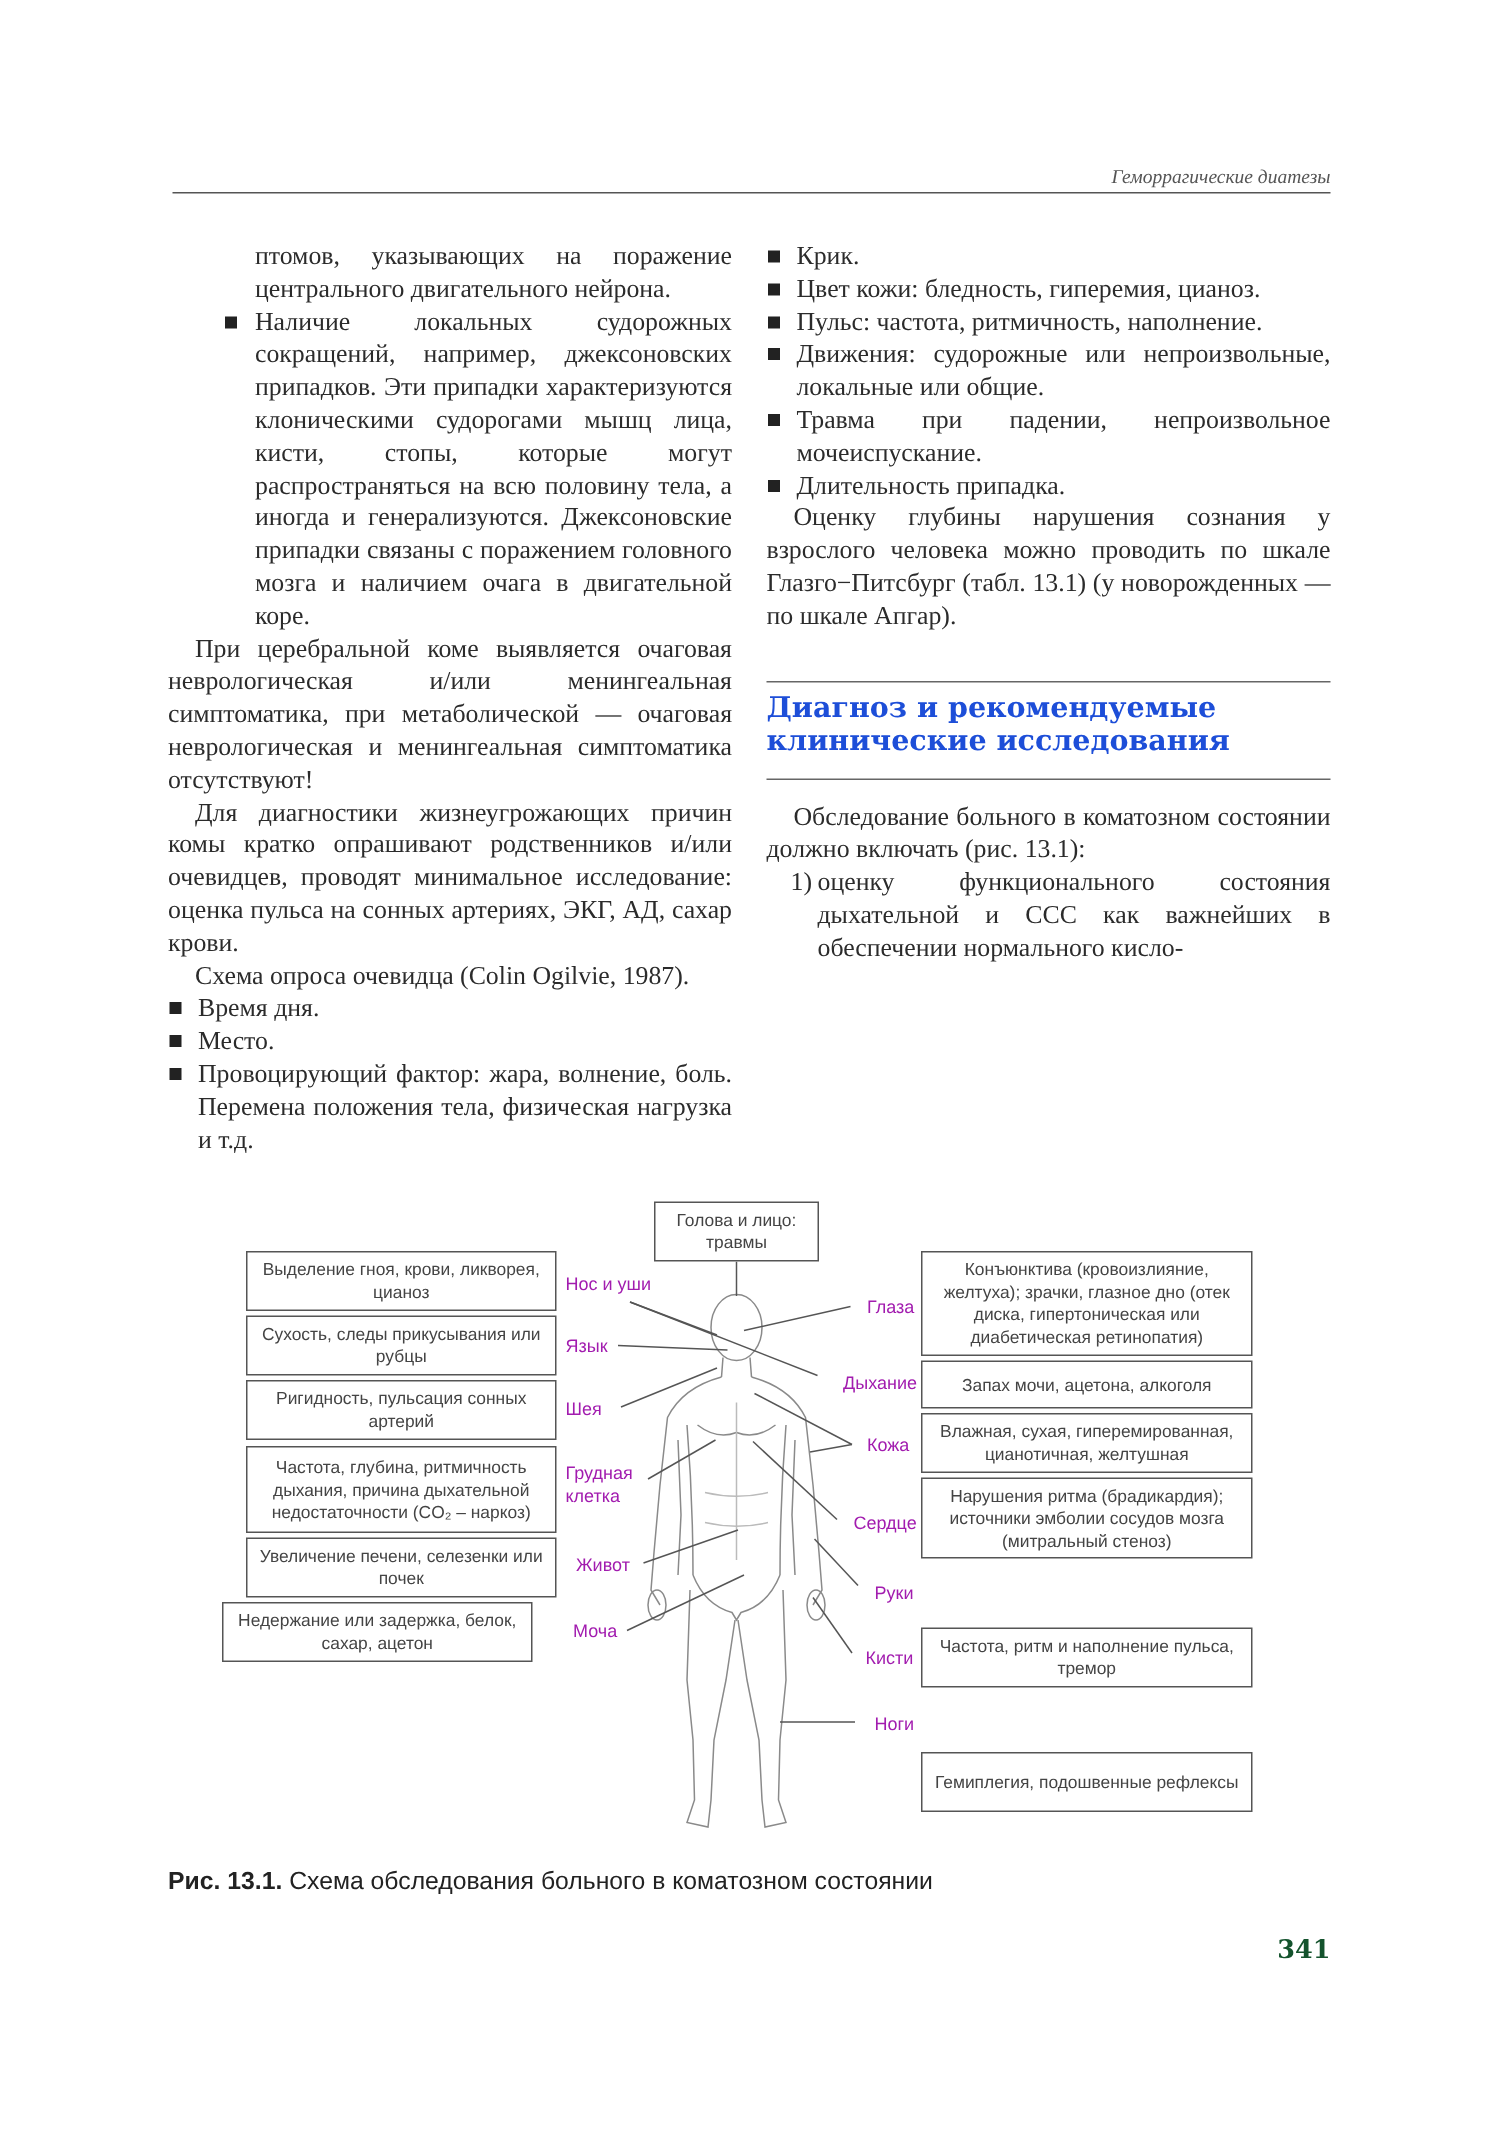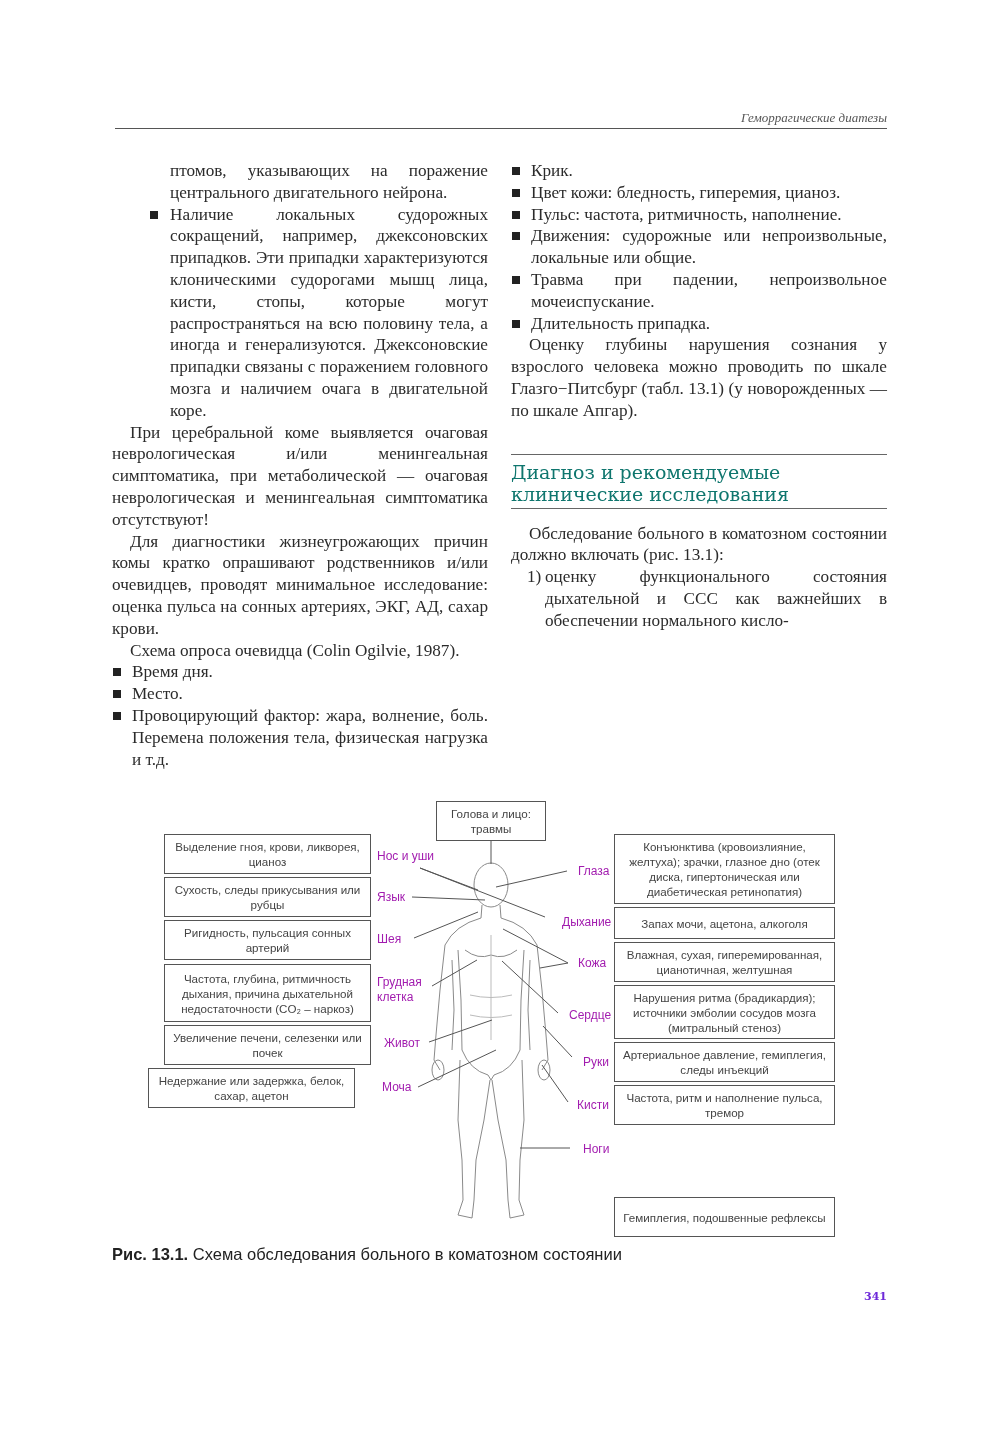--- a/index.html
+++ b/index.html
@@ -17,30 +17,30 @@
   .p.cont { padding-left: 58px; }
   .bullet { position: relative; padding-left: 20px; margin: 0; text-align: justify; }
   .bullet.deep { padding-left: 58px; }
   .bullet .mark { position: absolute; top: 7px; width: 8px; height: 8px; background: #222; }
   .bullet.deep .mark { left: 38px; }
   .bullet .mark { left: 1px; }
   .num { position: relative; padding-left: 34px; margin: 0; text-align: justify; }
   .num .n { position: absolute; left: 16px; top: 0; }
 
   .section-rule { border-top: 1.5px solid #666; margin: 32px 0 6px 0; }
-  .section-title { font-family: "DejaVu Serif", serif; font-weight: normal; font-size: 19px; line-height: 22px; color: #0f766e; margin: 0 0 3px 0; }
+  .section-title { font-family: "DejaVu Serif", serif; font-weight: bold; font-size: 19px; line-height: 22px; color: #1d4ed8; margin: 0 0 14px 0; }
   .section-rule-bottom { border-top: 1.5px solid #666; margin: 0 0 14px 0; }
 
   
   .diagram { position: absolute; left: 0; top: 0; width: 1000px; height: 1429px; pointer-events: none; }
   .box { position: absolute; border: 1.3px solid #555; background: #fff; font-family: "Liberation Sans", sans-serif; font-size: 11.6px; line-height: 15px; color: #444; text-align: center; display: flex; align-items: center; justify-content: center; box-sizing: border-box; padding: 0 4px; }
   .label { position: absolute; font-family: "Liberation Sans", sans-serif; font-size: 12px; line-height: 15px; color: #a21caf; }
   .caption { position: absolute; left: 112px; top: 1245px; font-family: "Liberation Sans", sans-serif; font-size: 16.5px; color: #222; }
   .caption b { font-weight: bold; }
-  .page-num { position: absolute; right: 113px; top: 1290px; font-family: "DejaVu Serif", serif; font-weight: bold; font-size: 11px; color: #6d28d9; }
+  .page-num { position: absolute; right: 113px; top: 1290px; font-family: "DejaVu Serif", serif; font-weight: bold; font-size: 17px; color: #14532d; }
   svg.overlay { position: absolute; left: 0; top: 0; }
 </style>
 </head>
 <body>
 
 <div class="running-head">
   <span>Геморрагические диатезы</span>
 </div>
 
 <div class="col col-left">
@@ -145,23 +145,22 @@
   <div class="label" style="left:377px; top:890px;">Язык</div>
   <div class="label" style="left:377px; top:932px;">Шея</div>
   <div class="label" style="left:377px; top:975px; width:50px;">Грудная клетка</div>
   <div class="label" style="left:384px; top:1036px;">Живот</div>
   <div class="label" style="left:382px; top:1080px;">Моча</div>
 
   <div class="box" style="left:614px; top:834px; width:221px; height:70px;">Конъюнктива (кровоизлияние, желтуха); зрачки, глазное дно (отек диска, гипертоническая или диабетическая ретинопатия)</div>
   <div class="box" style="left:614px; top:907px; width:221px; height:32px;">Запах мочи, ацетона, алкоголя</div>
   <div class="box" style="left:614px; top:942px; width:221px; height:40px;">Влажная, сухая, гиперемированная, цианотичная, желтушная</div>
   <div class="box" style="left:614px; top:985px; width:221px; height:54px;">Нарушения ритма (брадикардия); источники эмболии сосудов мозга (митральный стеноз)</div>
-  <div class="box" style="left:614px; top:1042px; width:221px; height:40px;">Артериальное давление, гемиплегия, следы инъекций</div>
   <div class="box" style="left:614px; top:1085px; width:221px; height:40px;">Частота, ритм и наполнение пульса, тремор</div>
-  <div class="box" style="left:614px; top:1197px; width:221px; height:40px;">Гемиплегия, подошвенные рефлексы</div>
+  <div class="box" style="left:614px; top:1168px; width:221px; height:40px;">Гемиплегия, подошвенные рефлексы</div>
 
   <div class="label" style="left:578px; top:864px;">Глаза</div>
   <div class="label" style="left:562px; top:915px;">Дыхание</div>
   <div class="label" style="left:578px; top:956px;">Кожа</div>
   <div class="label" style="left:569px; top:1008px;">Сердце</div>
   <div class="label" style="left:583px; top:1055px;">Руки</div>
   <div class="label" style="left:577px; top:1098px;">Кисти</div>
   <div class="label" style="left:583px; top:1142px;">Ноги</div>
 </div>
 

